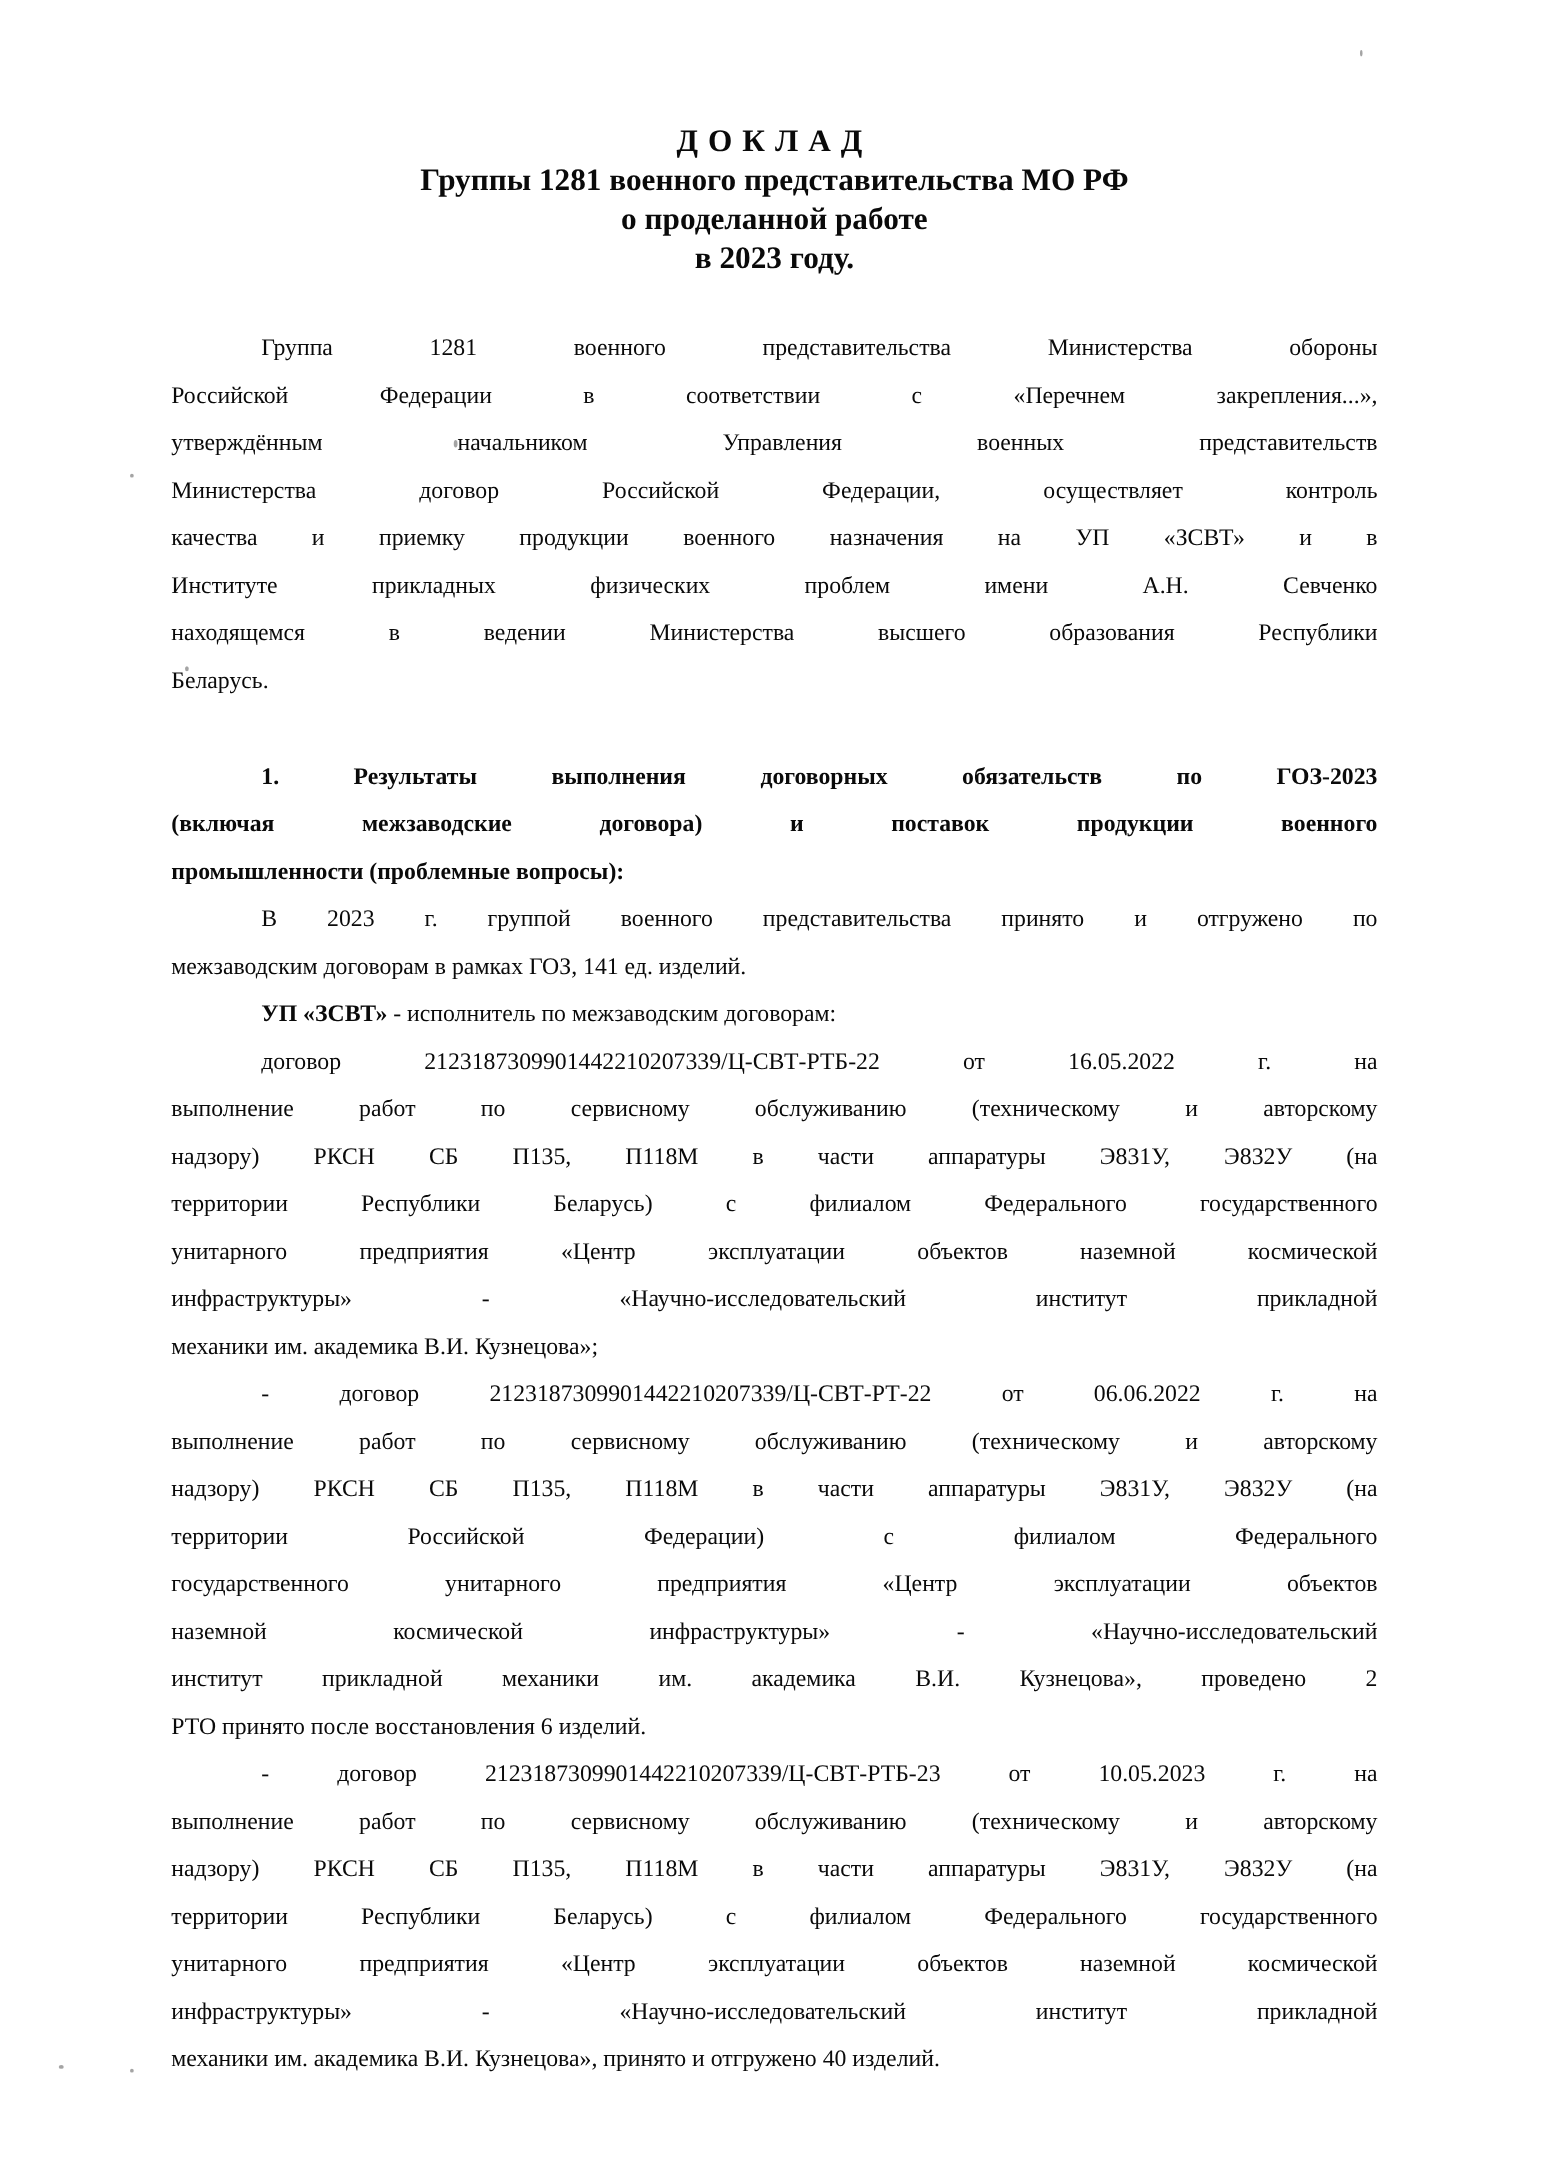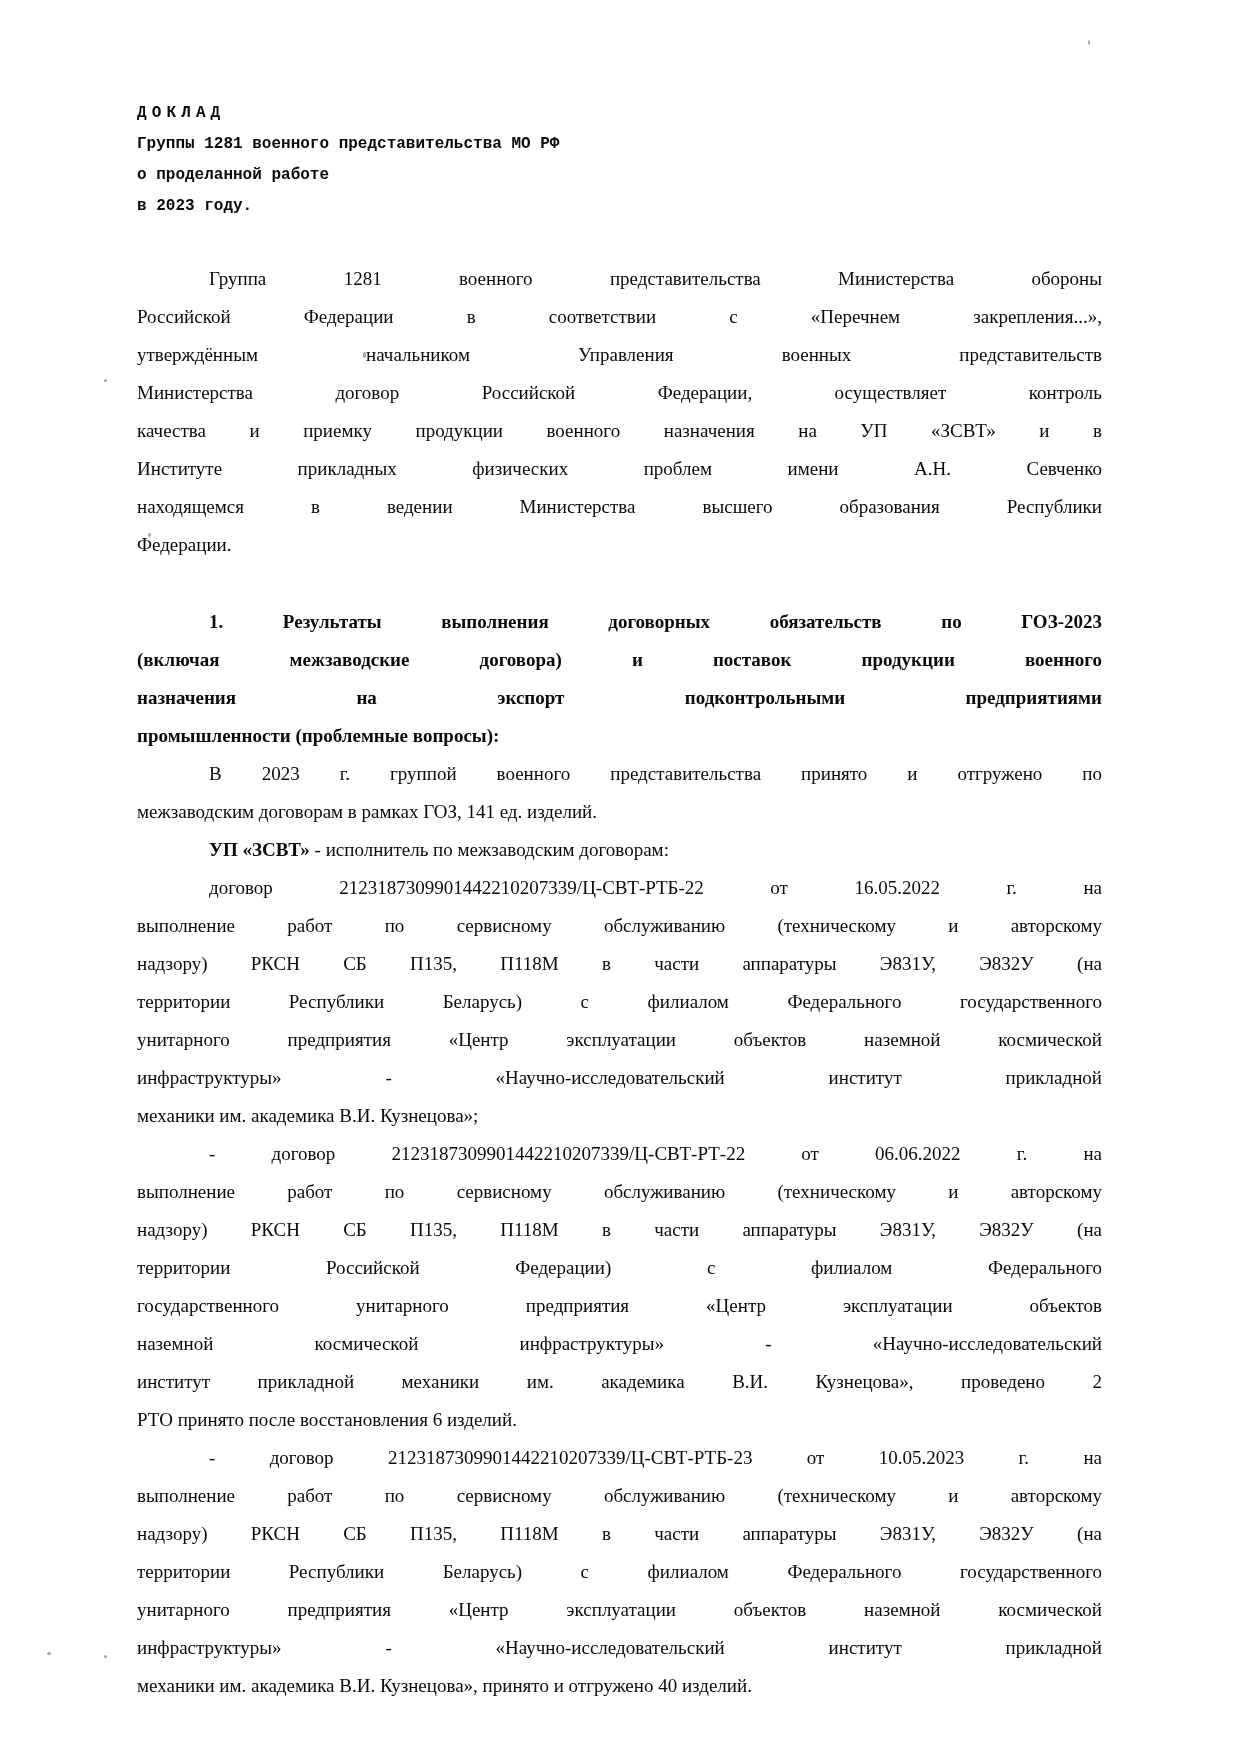--- a/index.html
+++ b/index.html
@@ -14,24 +14,24 @@
     margin: 0 auto;
     background: #ffffff;
     color: #0a0a0a;
     font-family: "Liberation Serif", "DejaVu Serif", serif;
     box-sizing: border-box;
     padding: 98px 132px 0 137px;
     overflow: hidden;
   }
   
   .title {
+    text-align: center;
     font-weight: bold;
-    font-size: 16px;
+    font-size: 25px;
     line-height: 31px;
-    font-family: Liberation Mono, monospace;
   }
   .t-line { white-space: nowrap; }
   .doklad { letter-spacing: 0.32em; }
   
   .body {
     margin-top: 38px;
     font-size: 19px;
     line-height: 38px;
   }
   .ln {
@@ -71,27 +71,26 @@
   <div class="body">
 
     <div>
       <div class="ln ind">Группа 1281 военного представительства Министерства обороны</div>
       <div class="ln">Российской Федерации в соответствии с «Перечнем закрепления...»,</div>
       <div class="ln">утверждённым начальником Управления военных представительств</div>
       <div class="ln">Министерства договор Российской Федерации, осуществляет контроль</div>
       <div class="ln">качества и приемку продукции военного назначения на УП «ЗСВТ» и в</div>
       <div class="ln">Институте прикладных физических проблем имени А.Н. Севченко</div>
       <div class="ln">находящемся в ведении Министерства высшего образования Республики</div>
-      <div class="ln last">Федерации.</div>
+      <div class="ln last">Беларусь.</div>
     </div>
 
     <div class="bold">
       <div class="ln ind">1. Результаты выполнения договорных обязательств по ГОЗ-2023</div>
       <div class="ln">(включая межзаводские договора) и поставок продукции военного</div>
-      <div class="ln">назначения на экспорт подконтрольными предприятиями</div>
       <div class="ln last">промышленности (проблемные вопросы):</div>
     </div>
 
     <div>
       <div class="ln ind">В 2023 г. группой военного представительства принято и отгружено по</div>
       <div class="ln last">межзаводским договорам в рамках ГОЗ, 141 ед. изделий.</div>
     </div>
 
     <div class="ln ind last">
       <span class="bold">УП «ЗСВТ»</span><span> - исполнитель по межзаводским договорам:</span>

